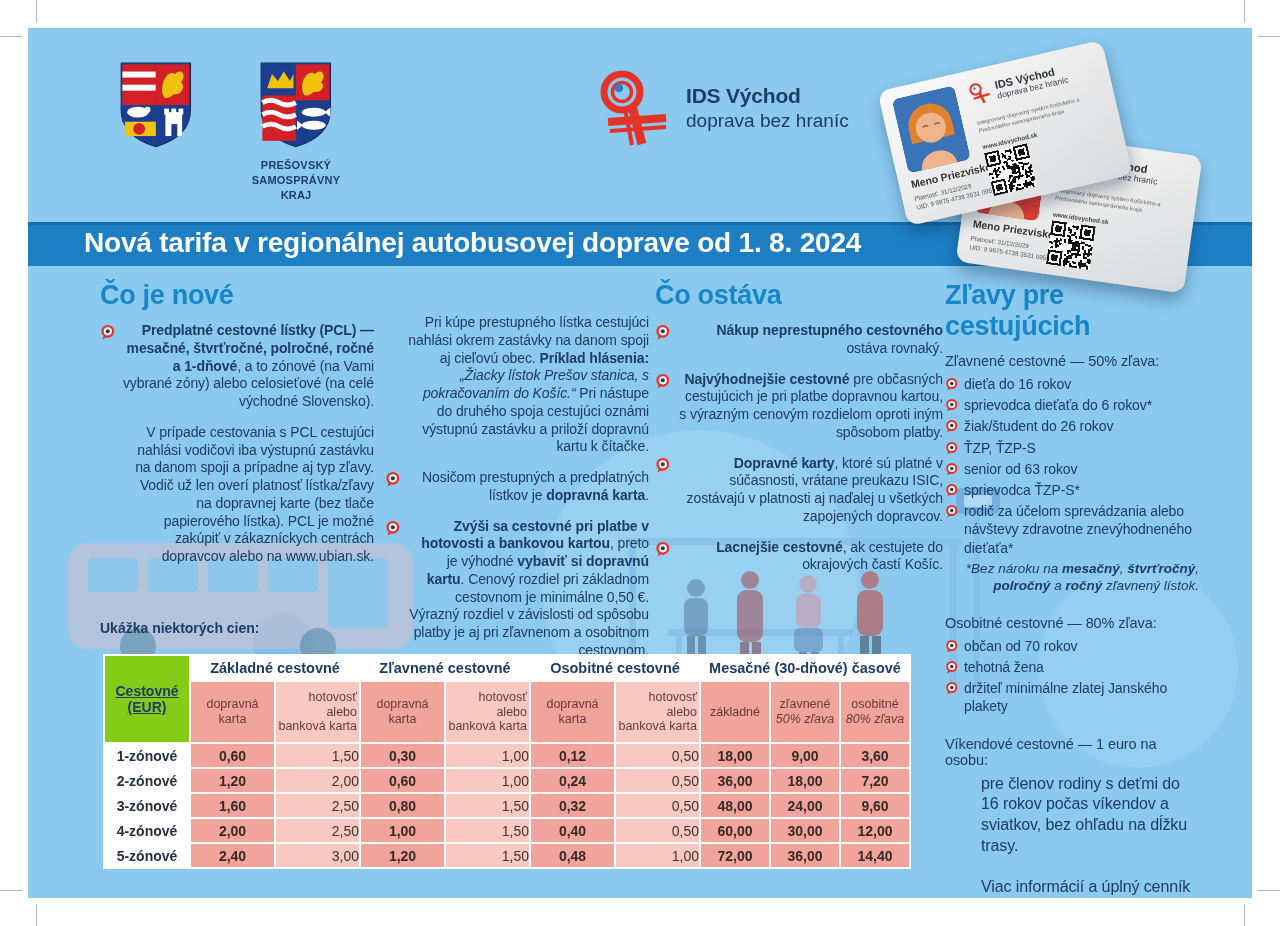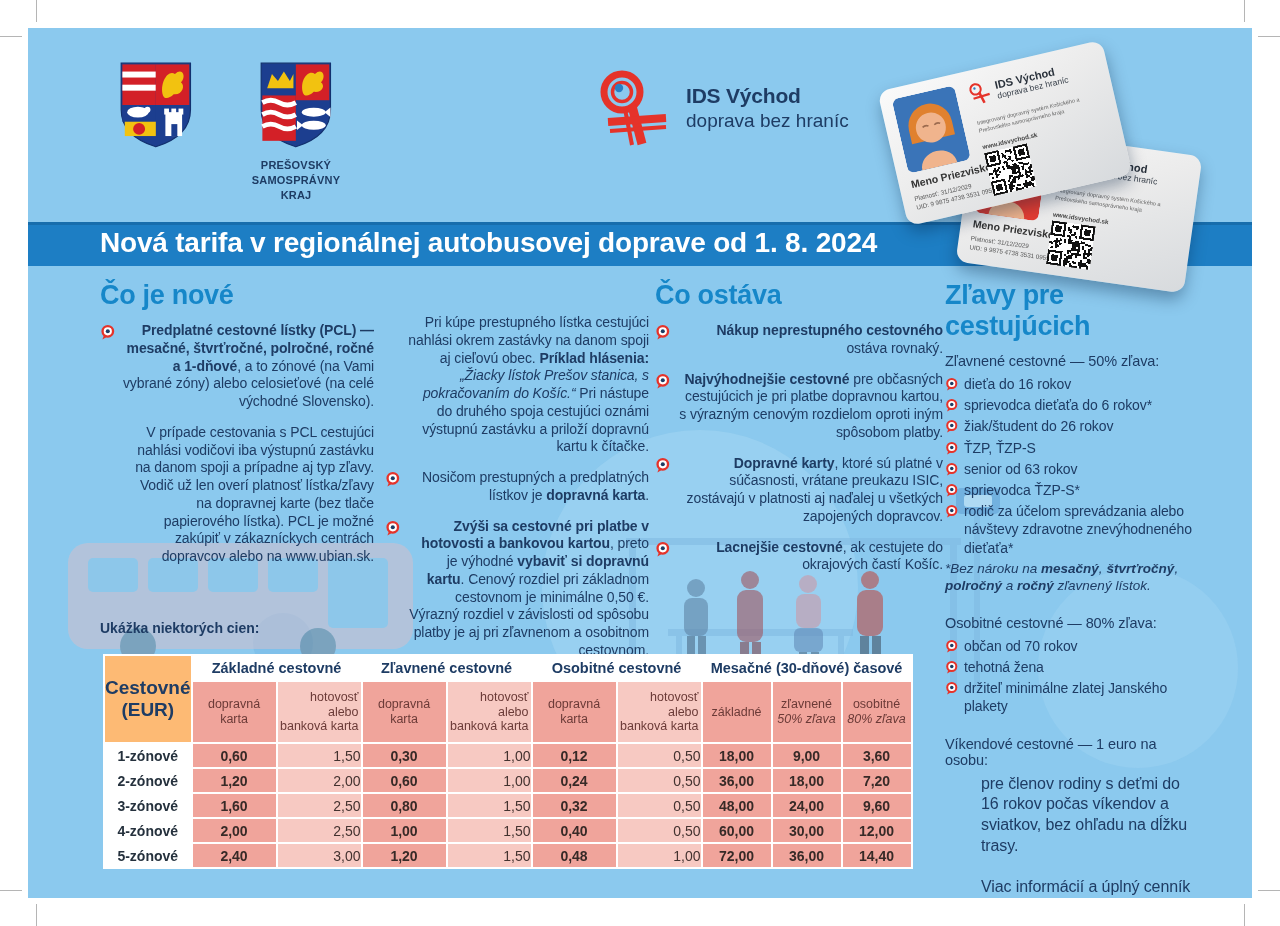--- a/index.html
+++ b/index.html
@@ -36,48 +36,48 @@
   .card-brandrow{position:absolute;left:88px;top:12px;display:flex;align-items:center;}
   .card-brandrow svg{width:22px;height:25px;}
   .cb-name{font-size:11px;font-weight:bold;color:#28303a;margin-left:6px;}
   .cb-tag{font-size:8.5px;color:#39414b;margin-left:6px;}
   .card-desc{position:absolute;left:90px;top:50px;width:120px;font-size:5.6px;color:#666;line-height:1.4;}
   .card-web{position:absolute;left:90px;top:74px;font-size:6.3px;font-weight:bold;color:#444;}
   .qr-sm{position:absolute;left:90px;top:84px;width:44px;height:44px;}
   
   .banner{position:absolute;left:0;top:194px;width:1224px;height:44px;background:var(--c-banner);
     box-shadow:inset 0 3px 0 rgba(9,64,110,.28);z-index:2;}
-  .banner h1{font-size:28px;font-weight:bold;color:#fff;line-height:41px;padding-left:72px;letter-spacing:-.2px;}
+  .banner h1{font-size:28px;font-weight:bold;color:#fff;line-height:41px;padding-left:56px;letter-spacing:-.2px;}
   
   .col{position:absolute;z-index:2;}
   .col1{left:72px;top:252px;width:274px;}
   .col2{left:357px;top:252px;width:264px;padding-top:34px;}
   .col3{left:627px;top:252px;width:288px;}
   .col4{left:917px;top:252px;width:254px;}
   h2{font-size:27px;font-weight:bold;color:var(--c-head);letter-spacing:-.3px;margin-bottom:11px;}
   .bullet{display:flex;margin-bottom:13px;}
   .bullet .pin{flex:0 0 15px;width:15px;height:17px;margin:2px 7px 0 0;}
   .bullet.no-icon{padding-left:22px;}
   .bullet p{font-size:14px;line-height:1.27;letter-spacing:-.1px;flex:1;text-align:right;}
   .b{font-weight:bold;} .i{font-style:italic;}
   h3{font-size:14.5px;font-weight:normal;margin-bottom:6px;letter-spacing:-.1px;}
   .mini{display:flex;margin-bottom:3px;}
   .mini .pin{flex:0 0 13px;width:13px;height:15px;margin:2px 6px 0 0;}
   .mini span{font-size:14px;line-height:1.3;letter-spacing:-.1px;flex:1;}
-  .footnote{font-size:13.5px;font-style:italic;line-height:1.3;margin-top:3px;}
+  .footnote{font-size:13.5px;font-style:italic;line-height:1.3;margin-top:3px;text-align:right;}
   .sec{margin-top:20px;}
   .plain{font-size:16px;line-height:1.3;letter-spacing:-.1px;margin-left:36px;}
   .weburl{font-size:14px;font-weight:bold;}
   
   .table-caption{position:absolute;left:72px;top:592px;font-size:14px;font-weight:bold;z-index:2;}
   table{position:absolute;left:75px;top:626px;border-collapse:collapse;z-index:2;table-layout:fixed;
     border:1px solid #b9c7d1;background:#fff;}
   th,td{border:2px solid #fff;text-align:center;vertical-align:middle;}
   .g-head{background:#fff;font-size:14.5px;font-weight:bold;color:var(--c-text);height:26px;}
-  .corner{background:#fdba74;font-size:19px;font-weight:bold;color:var(--c-text);}
+  .corner{background:#84cc16;font-size:14px;font-weight:bold;color:var(--c-text);text-decoration:underline;}
   .sub{font-size:12.5px;font-weight:normal;color:#6b3a37;line-height:1.18;height:62px;padding:2px;}
   .sub .note{font-style:italic;}
   .dark{background:var(--c-sd);} .light{background:var(--c-sl);text-align:right;}
   .row-label{background:#fff;font-size:14px;font-weight:bold;color:#25313d;height:25px;}
   td{font-size:14px;color:var(--c-tabletext);}
   td.bold{font-weight:bold;color:#372a27;}
 </style>
 </head>
 <body>
 

